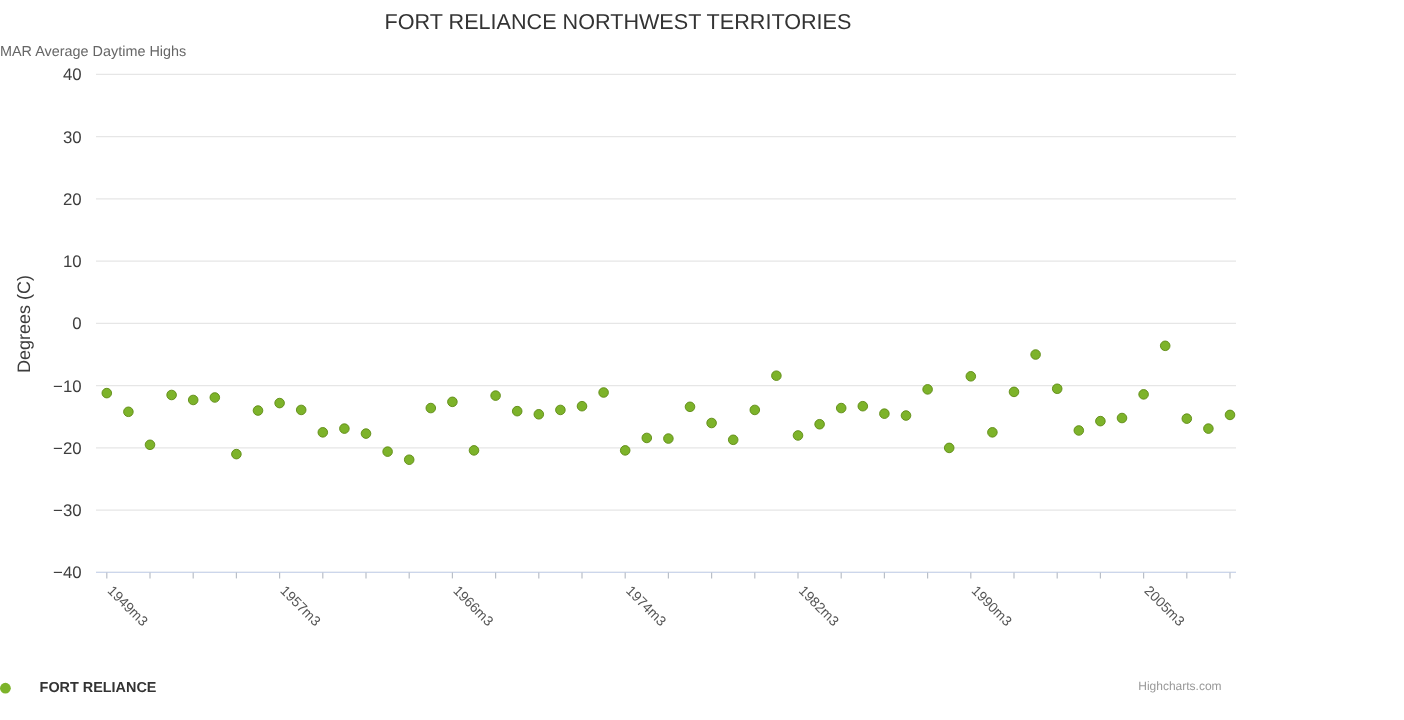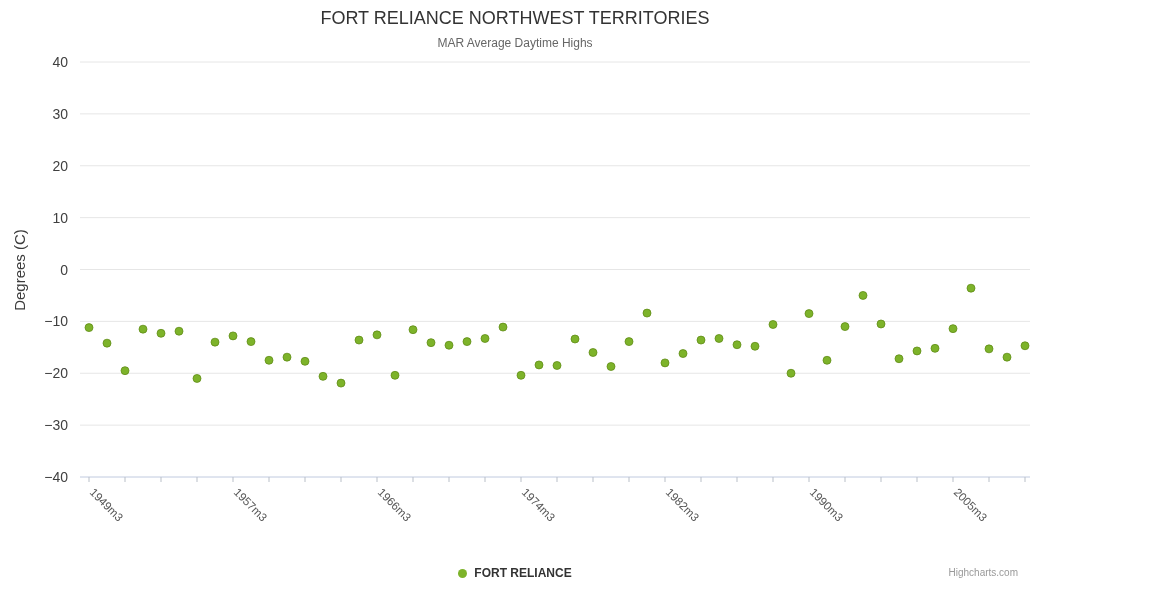--- a/index.html
+++ b/index.html
@@ -15,36 +15,36 @@
   .chart-title {
     position: absolute;
     top: 8px; left: 0; width: 100%;
     text-align: center;
     font-size: 18px;
     color: #333333;
   }
   .chart-subtitle {
     position: absolute;
     top: 36px; left: 0; width: 100%;
-    text-align: center;
+    text-align: left;
     font-size: 12px;
     color: #666666;
   }
   #chart-svg {
     position: absolute;
     top: 0; left: 0;
   }
   .legend {
     position: absolute;
     left: 0; right: 0;
     bottom: 20px;
     display: flex;
-    justify-content: center;
+    justify-content: flex-start;
     align-items: center;
-    gap: 7px;
+    gap: 24px;
     cursor: pointer;
   }
   .legend-dot {
     width: 9px; height: 9px;
     border-radius: 50%;
     background: #7db32a;
     display: inline-block;
   }
   .legend-label {
     font-size: 12px;

